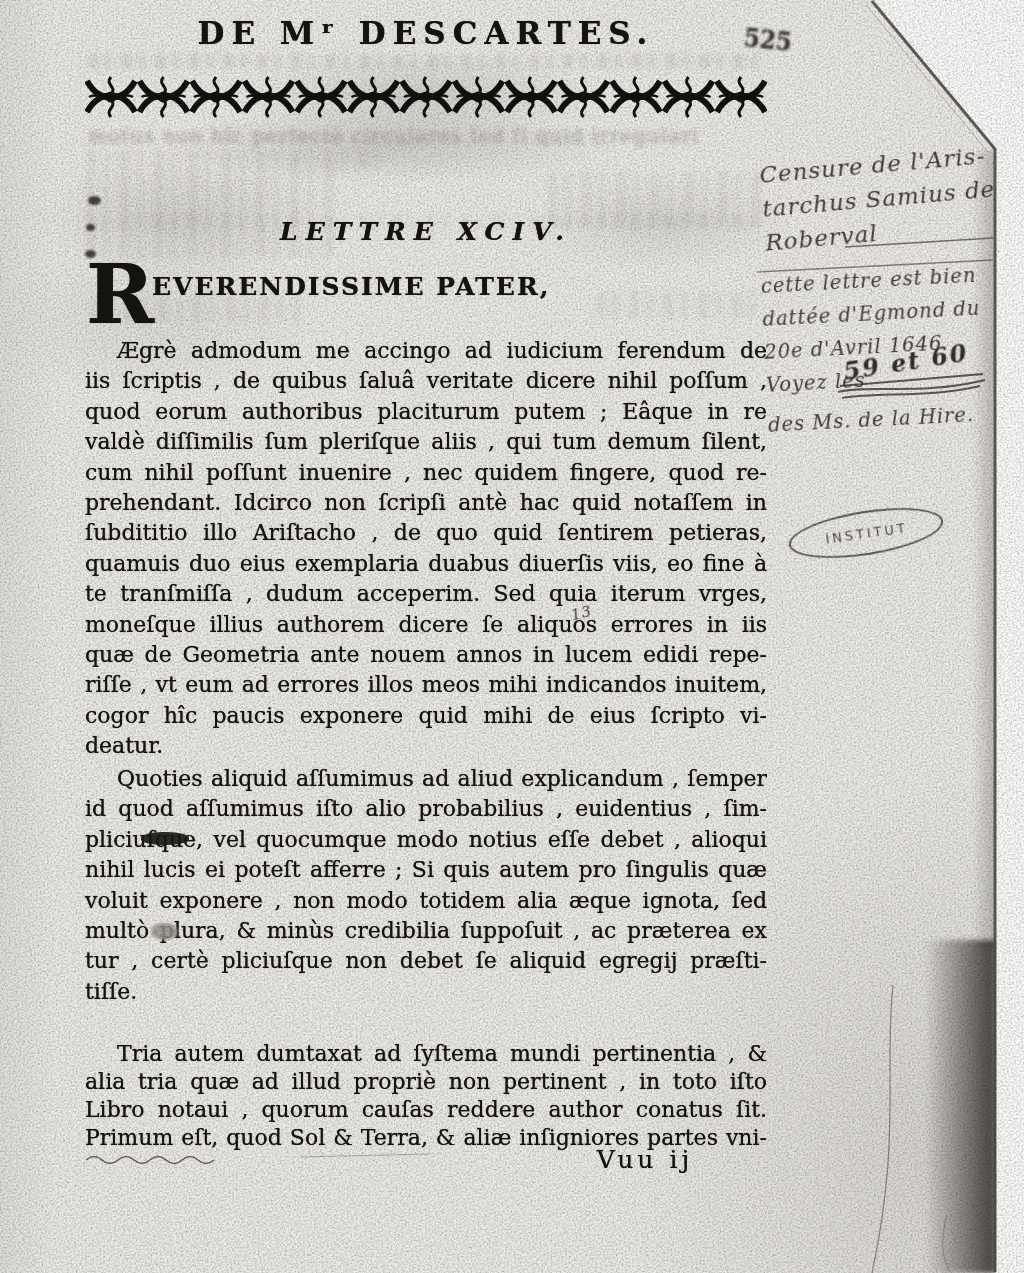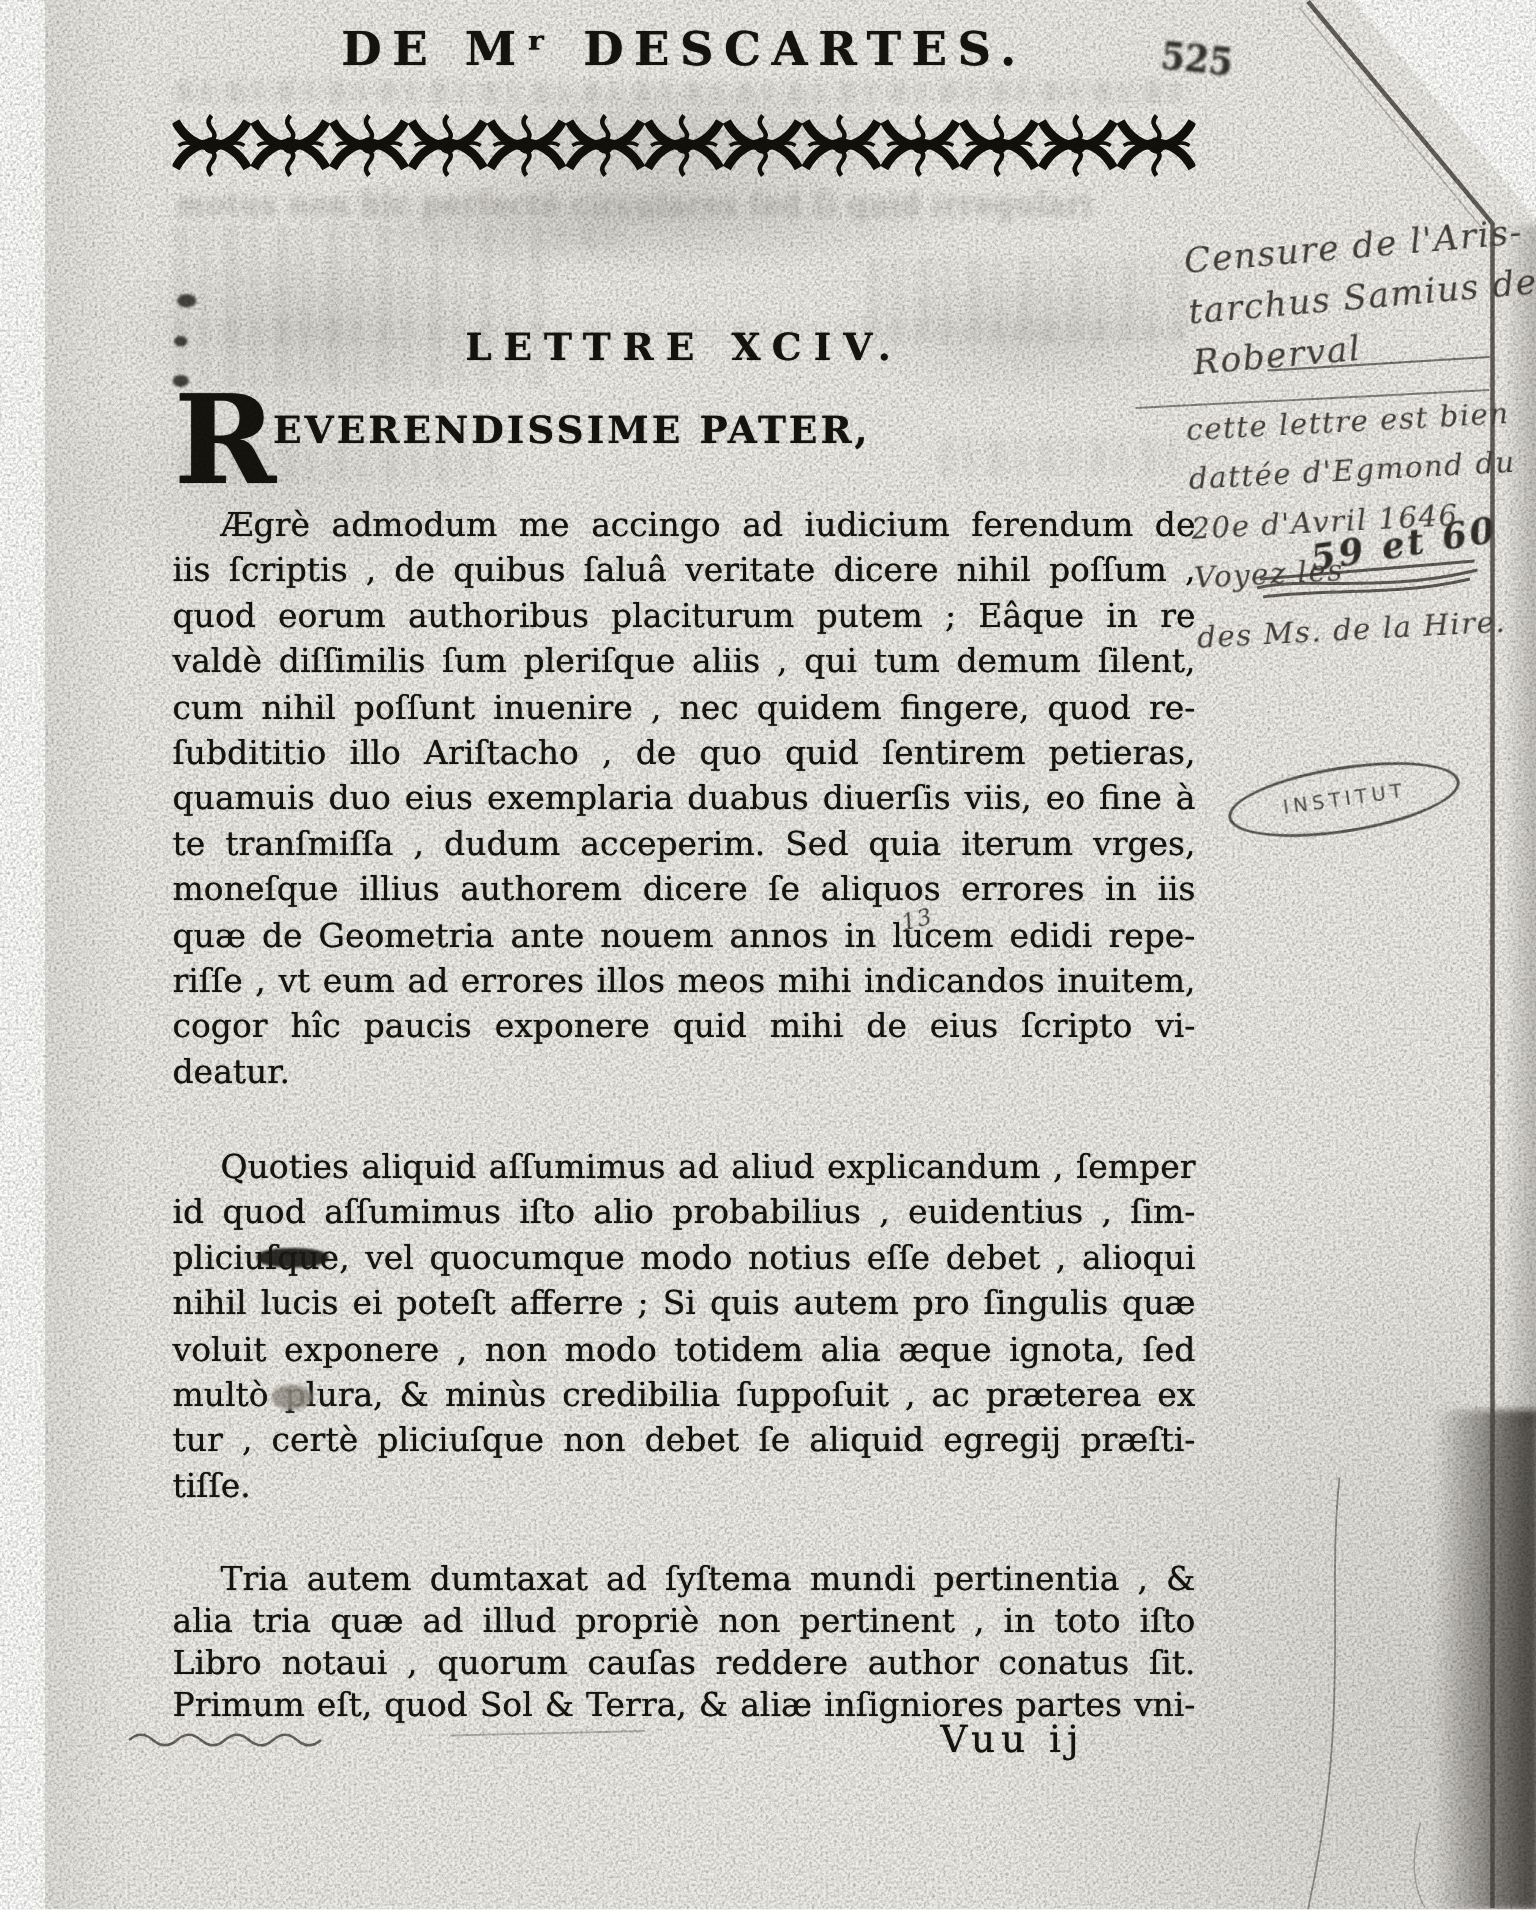--- a/index.html
+++ b/index.html
@@ -8,33 +8,33 @@
   .paper{position:absolute;inset:0;
          clip-path:polygon(0 0,872px 0,996px 148px,996px 1273px,0 1273px);
          background-color:#edebe6;
          background-image:
            radial-gradient(260px 60px at 420px 95px, rgba(110,108,100,.20), transparent 70%),
            radial-gradient(320px 55px at 390px 145px, rgba(110,108,100,.22), transparent 70%),
            radial-gradient(210px 85px at 180px 220px, rgba(110,108,100,.16), transparent 70%),
            radial-gradient(190px 65px at 660px 225px, rgba(110,108,100,.14), transparent 70%),
            radial-gradient(240px 110px at 150px 320px, rgba(110,108,100,.10), transparent 70%),
            radial-gradient(420px 520px at 940px 1150px, rgba(90,86,80,.14), transparent 75%),
-           linear-gradient(to right, rgba(120,118,110,.10), rgba(0,0,0,0) 55px); margin-left: 30px;}
+           linear-gradient(to right, rgba(120,118,110,.10), rgba(0,0,0,0) 55px);}
   .abs{position:absolute;}
   .ink{color:#17150f;text-shadow:0 0 .7px rgba(22,19,13,.85);}
   
   .running-head{left:85px;top:15px;width:682px;text-align:center;
     font-size:31px;font-weight:bold;letter-spacing:7px;}
   .page-number{left:744px;top:26px;font-size:23px;font-weight:bold;
     transform:rotate(6deg) scaleY(1.1);filter:blur(.8px);opacity:.85;}
   .ornament{left:85px;top:72px;}
   .heading1{left:85px;top:160px;width:682px;text-align:center;
     font-size:28px;font-weight:bold;letter-spacing:5px;}
   .heading2{left:85px;top:217px;width:682px;text-align:center;
-    font-size:25px;font-weight:bold;letter-spacing:8px;}
+    font-size:25px;font-weight:bold;letter-spacing:8px;font-style:italic;}
   .dropcap{left:86px;top:260px;font-size:82px;line-height:.85;font-weight:bold;}
   .salutation{left:152px;top:272px;font-size:25px;font-weight:bold;letter-spacing:2px;}
   .para{left:85px;width:682px;font-size:22px;}
   .para .line{text-align:justify;text-align-last:justify;height:30.4px;
     white-space:normal;}
   .para .line:last-child{text-align-last:auto;}
   .para.justify-last .line:last-child{text-align-last:justify;}
   .para .line:first-child{text-indent:32px;}
   .p1{top:338px;}
   .p2{top:766px;}
@@ -128,20 +128,21 @@
     <div class="abs heading2 ink">LETTRE XCIV.</div>
     <div class="abs dropcap ink">R</div>
     <div class="abs salutation ink">EVERENDISSIME PATER,</div>
 
     <div class="abs para p1 ink">
         <div class="line">Ægrè admodum me accingo ad iudicium ferendum de</div>
         <div class="line">iis ſcriptis , de quibus ſaluâ veritate dicere nihil poſſum ,</div>
         <div class="line">quod eorum authoribus placiturum putem ; Eâque in re</div>
         <div class="line">valdè diſſimilis ſum pleriſque aliis , qui tum demum ſilent,</div>
         <div class="line">cum nihil poſſunt inuenire , nec quidem fingere, quod re-</div>
+        <div class="line">prehendant. Idcirco non ſcripſi antè hac quid notaſſem in</div>
         <div class="line">ſubdititio illo Ariſtacho , de quo quid ſentirem petieras,</div>
         <div class="line">quamuis duo eius exemplaria duabus diuerſis viis, eo fine à</div>
         <div class="line">te tranſmiſſa , dudum acceperim. Sed quia iterum vrges,</div>
         <div class="line">moneſque illius authorem dicere ſe aliquos errores in iis</div>
         <div class="line">quæ de Geometria ante nouem annos in lucem edidi repe-</div>
         <div class="line">riſſe , vt eum ad errores illos meos mihi indicandos inuitem,</div>
         <div class="line">cogor hîc paucis exponere quid mihi de eius ſcripto vi-</div>
         <div class="line">deatur.</div>
       </div>
     <div class="abs para p2 ink">

